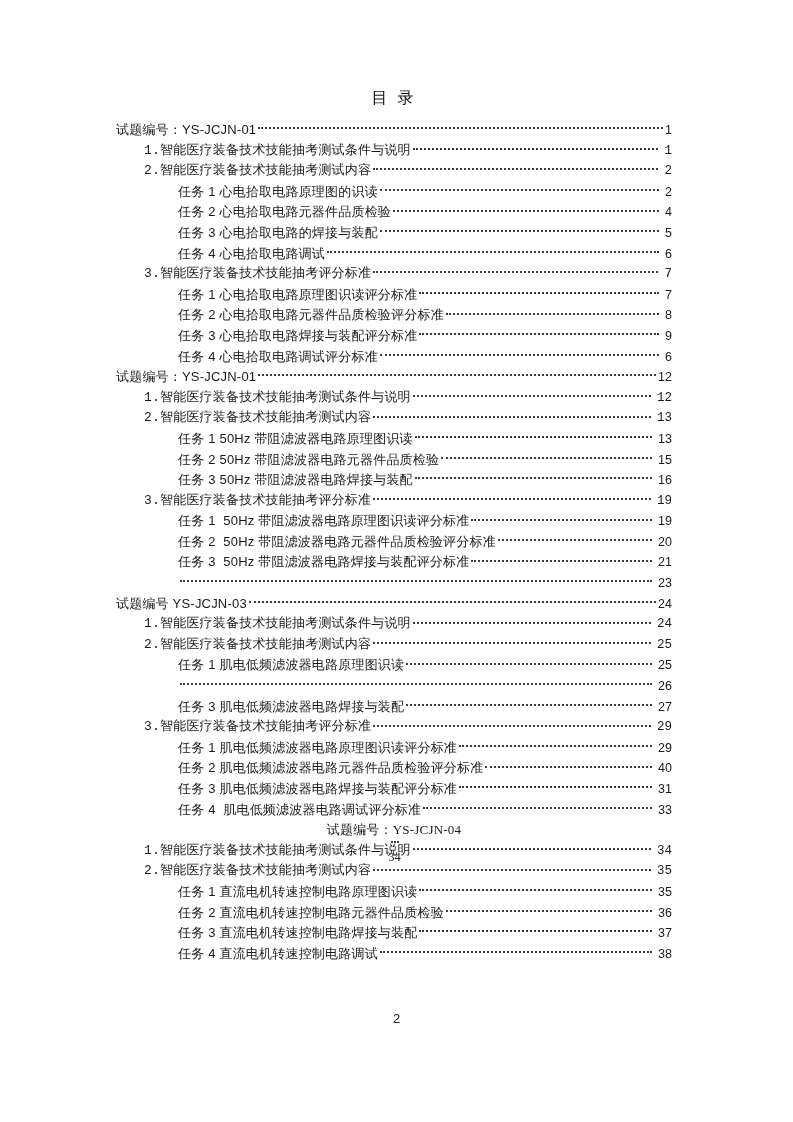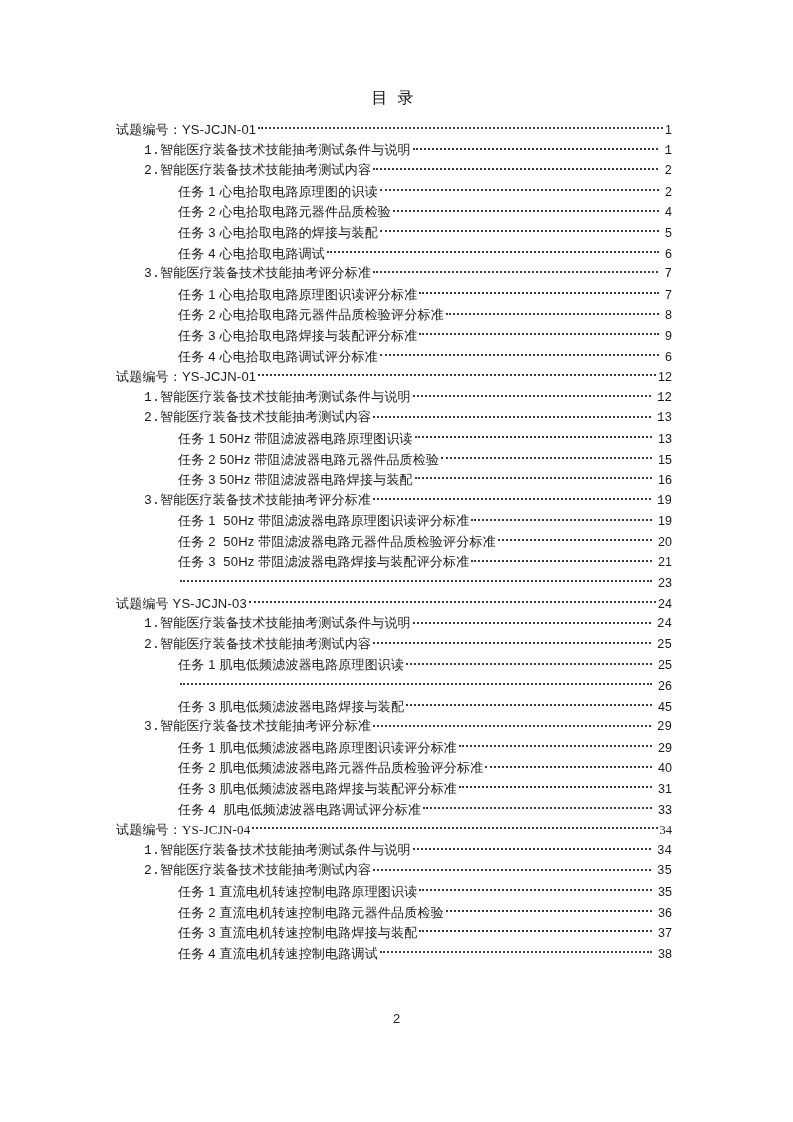--- a/index.html
+++ b/index.html
@@ -36,20 +36,21 @@
     align-items: center;
     height: 20.6px;
     font-size: 13px;
     line-height: 20.6px;
     white-space: pre;
   }
   .toc-row.lvl2 { padding-left: 28px; font-family: Liberation Mono, monospace; }
   .toc-row.lvl3 { padding-left: 62px; }
   .toc-row.serif {
     font-family: "Liberation Serif", "DejaVu Serif", serif;
+    flex-direction: column;
   }
   .toc-text {
     white-space: pre;
     flex: 0 0 auto;
     letter-spacing: 0.2px;
   }
   .toc-leader {
     flex: 1 1 auto;
     border-bottom: 2px dotted #3c3c3c;
     margin: 0 1px 4px 2px;
@@ -99,21 +100,21 @@
         <div class="toc-row lvl2"><span class="toc-text">3.智能医疗装备技术技能抽考评分标准</span><span class="toc-leader"></span><span class="toc-page">19</span></div>
         <div class="toc-row lvl3"><span class="toc-text">任务 1  50Hz 带阻滤波器电路原理图识读评分标准</span><span class="toc-leader"></span><span class="toc-page">19</span></div>
         <div class="toc-row lvl3"><span class="toc-text">任务 2  50Hz 带阻滤波器电路元器件品质检验评分标准</span><span class="toc-leader"></span><span class="toc-page">20</span></div>
         <div class="toc-row lvl3"><span class="toc-text">任务 3  50Hz 带阻滤波器电路焊接与装配评分标准</span><span class="toc-leader"></span><span class="toc-page">21</span></div>
         <div class="toc-row lvl3"><span class="toc-leader"></span><span class="toc-page">23</span></div>
         <div class="toc-row lvl1"><span class="toc-text">试题编号 YS-JCJN-03</span><span class="toc-leader"></span><span class="toc-page">24</span></div>
         <div class="toc-row lvl2"><span class="toc-text">1.智能医疗装备技术技能抽考测试条件与说明</span><span class="toc-leader"></span><span class="toc-page">24</span></div>
         <div class="toc-row lvl2"><span class="toc-text">2.智能医疗装备技术技能抽考测试内容</span><span class="toc-leader"></span><span class="toc-page">25</span></div>
         <div class="toc-row lvl3"><span class="toc-text">任务 1 肌电低频滤波器电路原理图识读</span><span class="toc-leader"></span><span class="toc-page">25</span></div>
         <div class="toc-row lvl3"><span class="toc-leader"></span><span class="toc-page">26</span></div>
-        <div class="toc-row lvl3"><span class="toc-text">任务 3 肌电低频滤波器电路焊接与装配</span><span class="toc-leader"></span><span class="toc-page">45</span></div>
+        <div class="toc-row lvl3"><span class="toc-text">任务 3 肌电低频滤波器电路焊接与装配</span><span class="toc-leader"></span><span class="toc-page">27</span></div>
         <div class="toc-row lvl2"><span class="toc-text">3.智能医疗装备技术技能抽考评分标准</span><span class="toc-leader"></span><span class="toc-page">29</span></div>
         <div class="toc-row lvl3"><span class="toc-text">任务 1 肌电低频滤波器电路原理图识读评分标准</span><span class="toc-leader"></span><span class="toc-page">29</span></div>
         <div class="toc-row lvl3"><span class="toc-text">任务 2 肌电低频滤波器电路元器件品质检验评分标准</span><span class="toc-leader"></span><span class="toc-page">40</span></div>
         <div class="toc-row lvl3"><span class="toc-text">任务 3 肌电低频滤波器电路焊接与装配评分标准</span><span class="toc-leader"></span><span class="toc-page">31</span></div>
         <div class="toc-row lvl3"><span class="toc-text">任务 4  肌电低频滤波器电路调试评分标准</span><span class="toc-leader"></span><span class="toc-page">33</span></div>
         <div class="toc-row lvl1 serif"><span class="toc-text">试题编号：YS-JCJN-04</span><span class="toc-leader"></span><span class="toc-page">34</span></div>
         <div class="toc-row lvl2"><span class="toc-text">1.智能医疗装备技术技能抽考测试条件与说明</span><span class="toc-leader"></span><span class="toc-page">34</span></div>
         <div class="toc-row lvl2"><span class="toc-text">2.智能医疗装备技术技能抽考测试内容</span><span class="toc-leader"></span><span class="toc-page">35</span></div>
         <div class="toc-row lvl3"><span class="toc-text">任务 1 直流电机转速控制电路原理图识读</span><span class="toc-leader"></span><span class="toc-page">35</span></div>
         <div class="toc-row lvl3"><span class="toc-text">任务 2 直流电机转速控制电路元器件品质检验</span><span class="toc-leader"></span><span class="toc-page">36</span></div>

